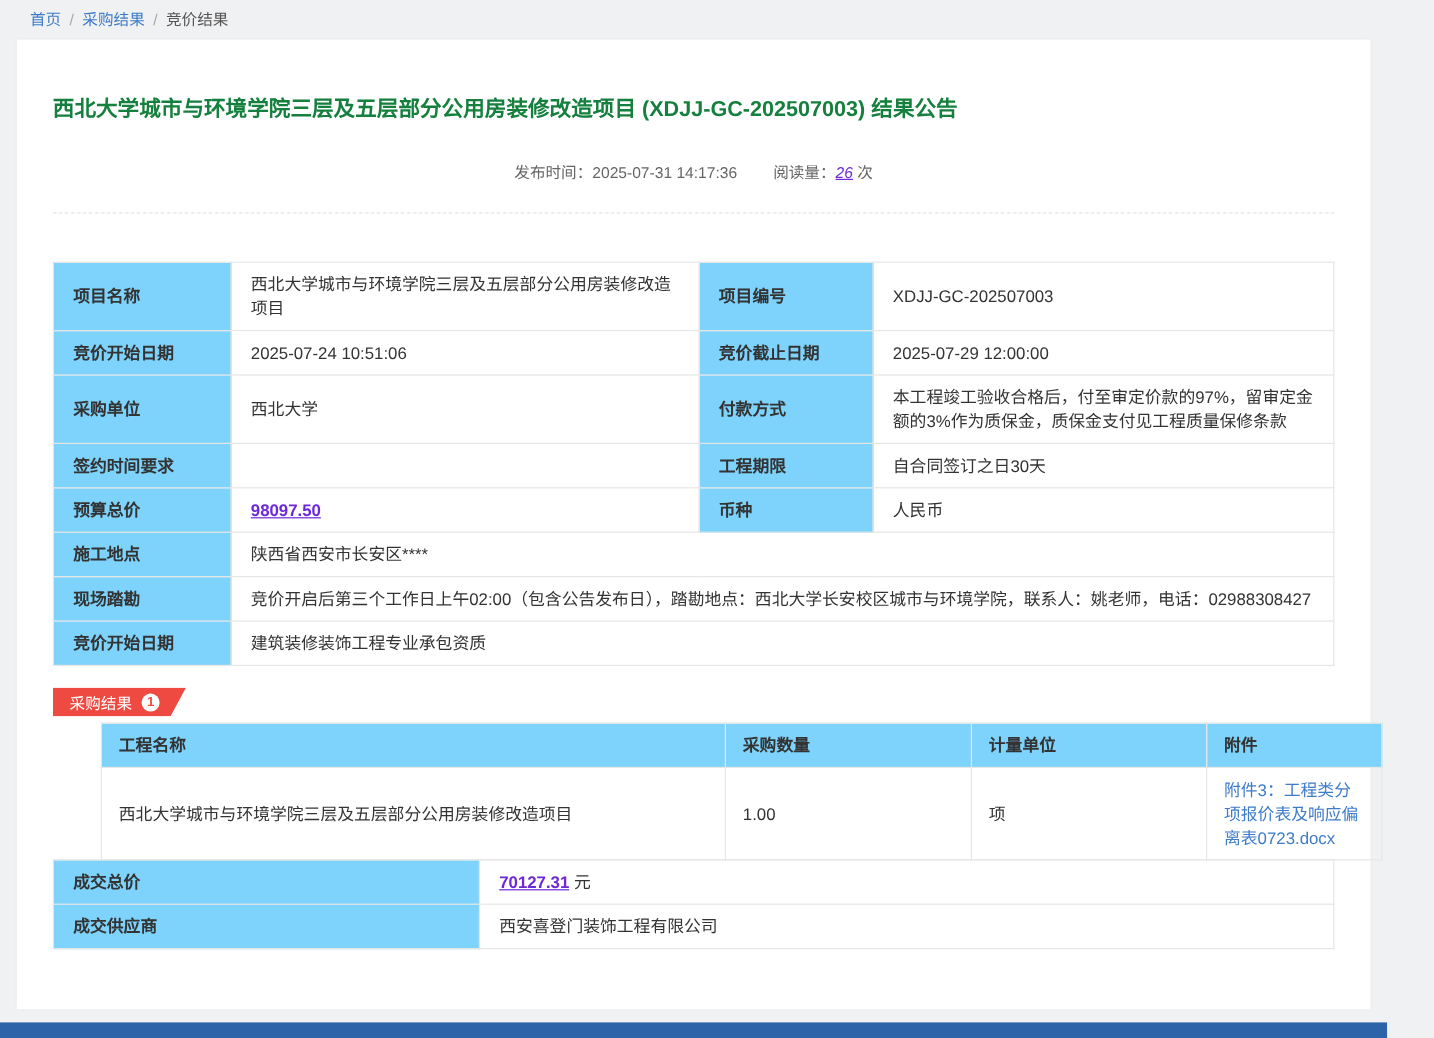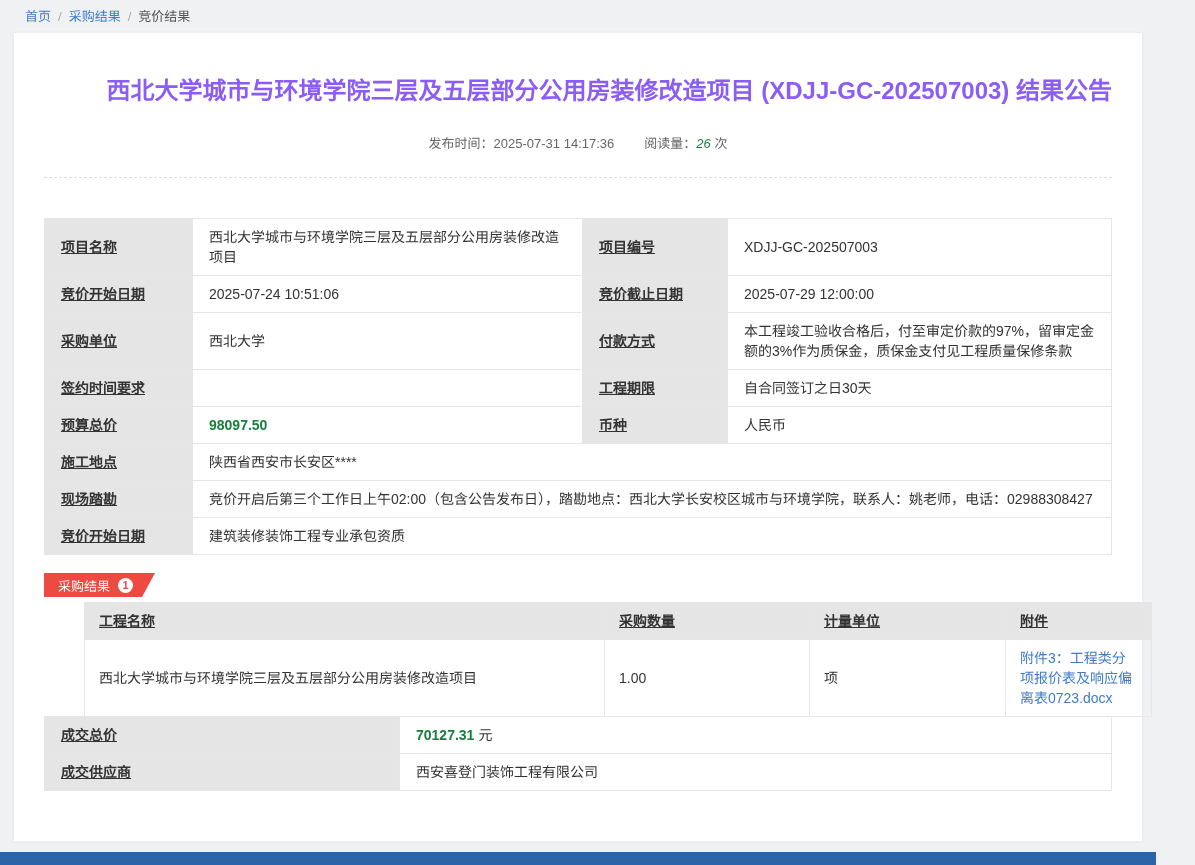--- a/index.html
+++ b/index.html
@@ -20,31 +20,31 @@
   .breadcrumb .sep { margin: 0 7px; color: #aaa; }
   .breadcrumb .current { color: #555; }
   
   .card {
     position: relative;
     margin: 7px 14px 0;
     background: #fff;
     padding: 44px 30px 50px;
     box-shadow: 0 0 4px rgba(0,0,0,0.05);
   }
-  .title { text-align: right; font-size: 24px; font-weight: bold; color: #8b5cf6; line-height: 28px; }
+  .title { text-align: left; font-size: 18px; font-weight: bold; color: #15803d; line-height: 28px; }
   .meta { margin-top: 30px; text-align: center; font-size: 13px; color: #666; line-height: 18px; }
   .meta .spacer { display: inline-block; width: 30px; }
-  .red { color: #15803d; }
+  .red { color: #6d28d9; text-decoration: underline; }
   .italic { font-style: italic; }
   .bold { font-weight: bold; }
   .dashed { margin-top: 24px; border-top: 1px dashed #ddd; height: 0; }
   
   table { width: 100%; border-collapse: collapse; table-layout: fixed; font-size: 14px; color: #333; }
   td, th { border: 1px solid #e6e6e6; padding: 8px 16px; line-height: 20px; vertical-align: middle; text-align: left; word-break: break-all; font-weight: normal; }
-  .lbl { background: #e5e5e5; font-weight: bold; color: #333; text-decoration: underline; }
+  .lbl { background: #7dd3fc; font-weight: bold; color: #333; }
   .info-table { margin-top: 40px; }
   .result-table { margin-top: 5px; margin-left: 40px; }
   .result-table td, .result-table th { padding: 8px 14px; }
   .summary-table { margin-top: -1px; }
   .link { color: #3e7cc9; text-decoration: none; cursor: pointer; }
   .unit { margin-left: 4px; color: #333; }
   
   .ribbon-row { margin-top: 18px; height: 24px; }
   .ribbon {
     display: inline-flex; align-items: center;

